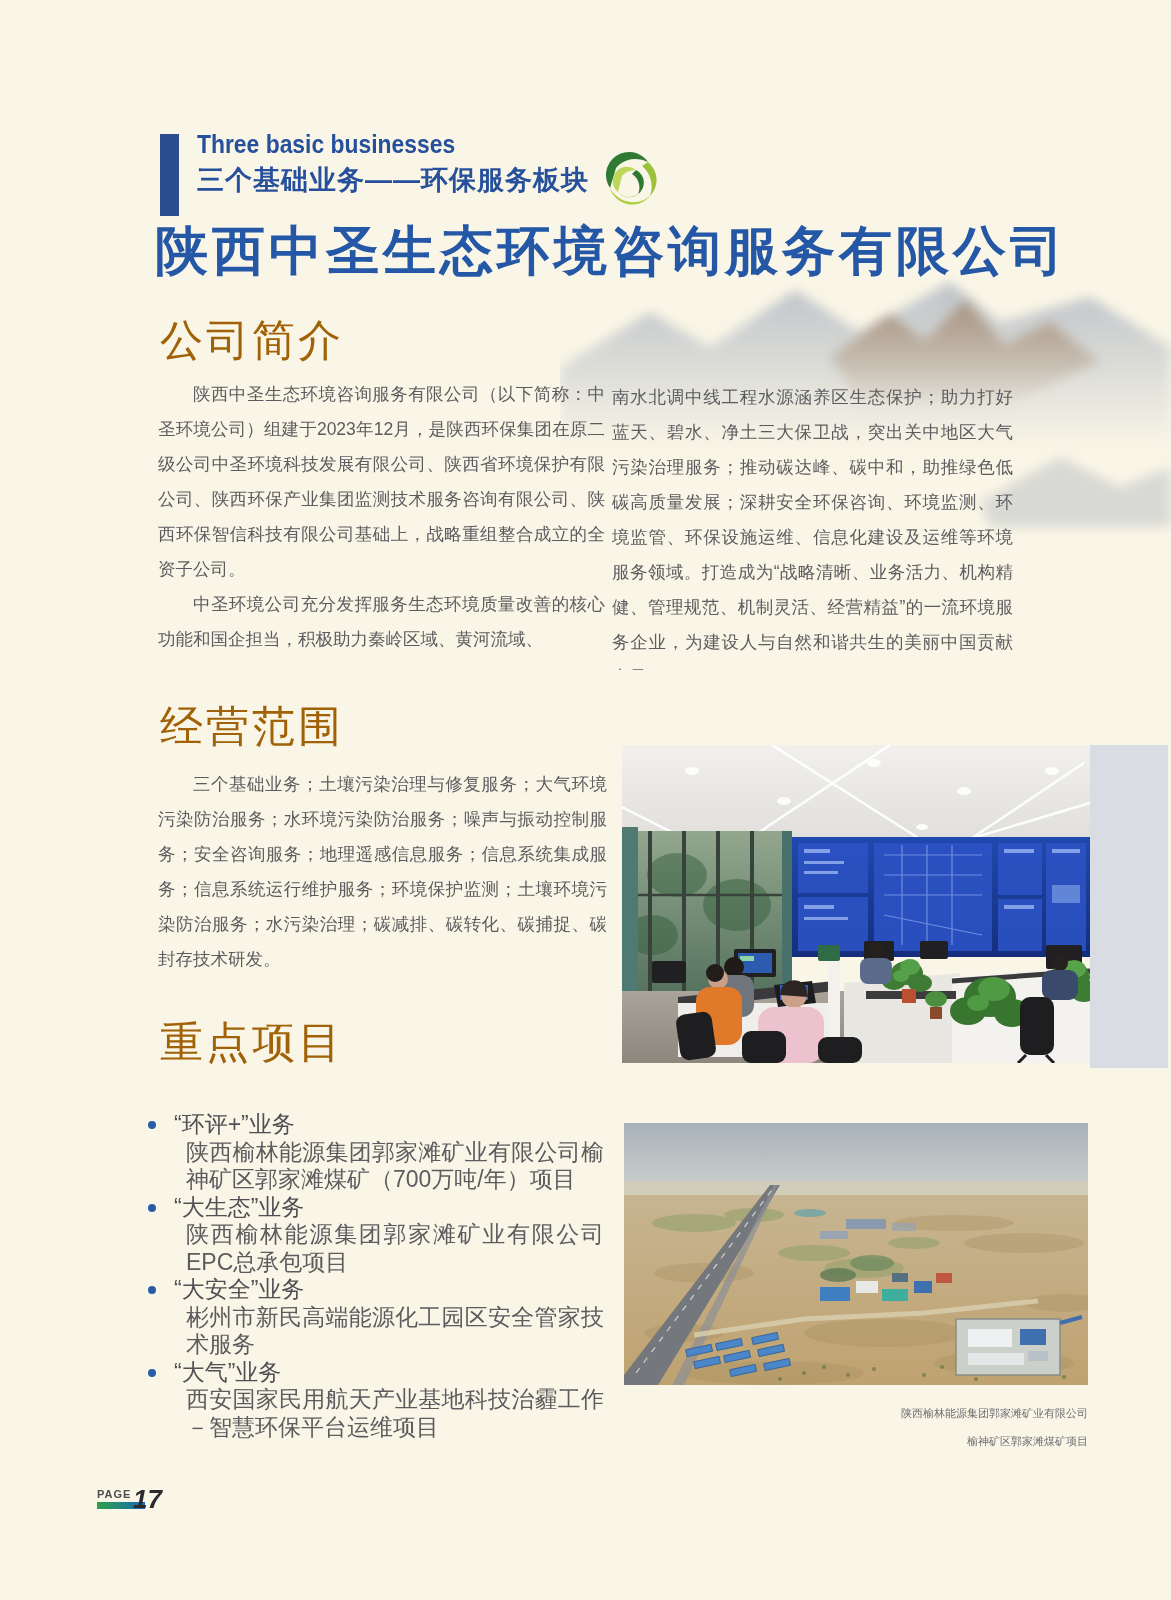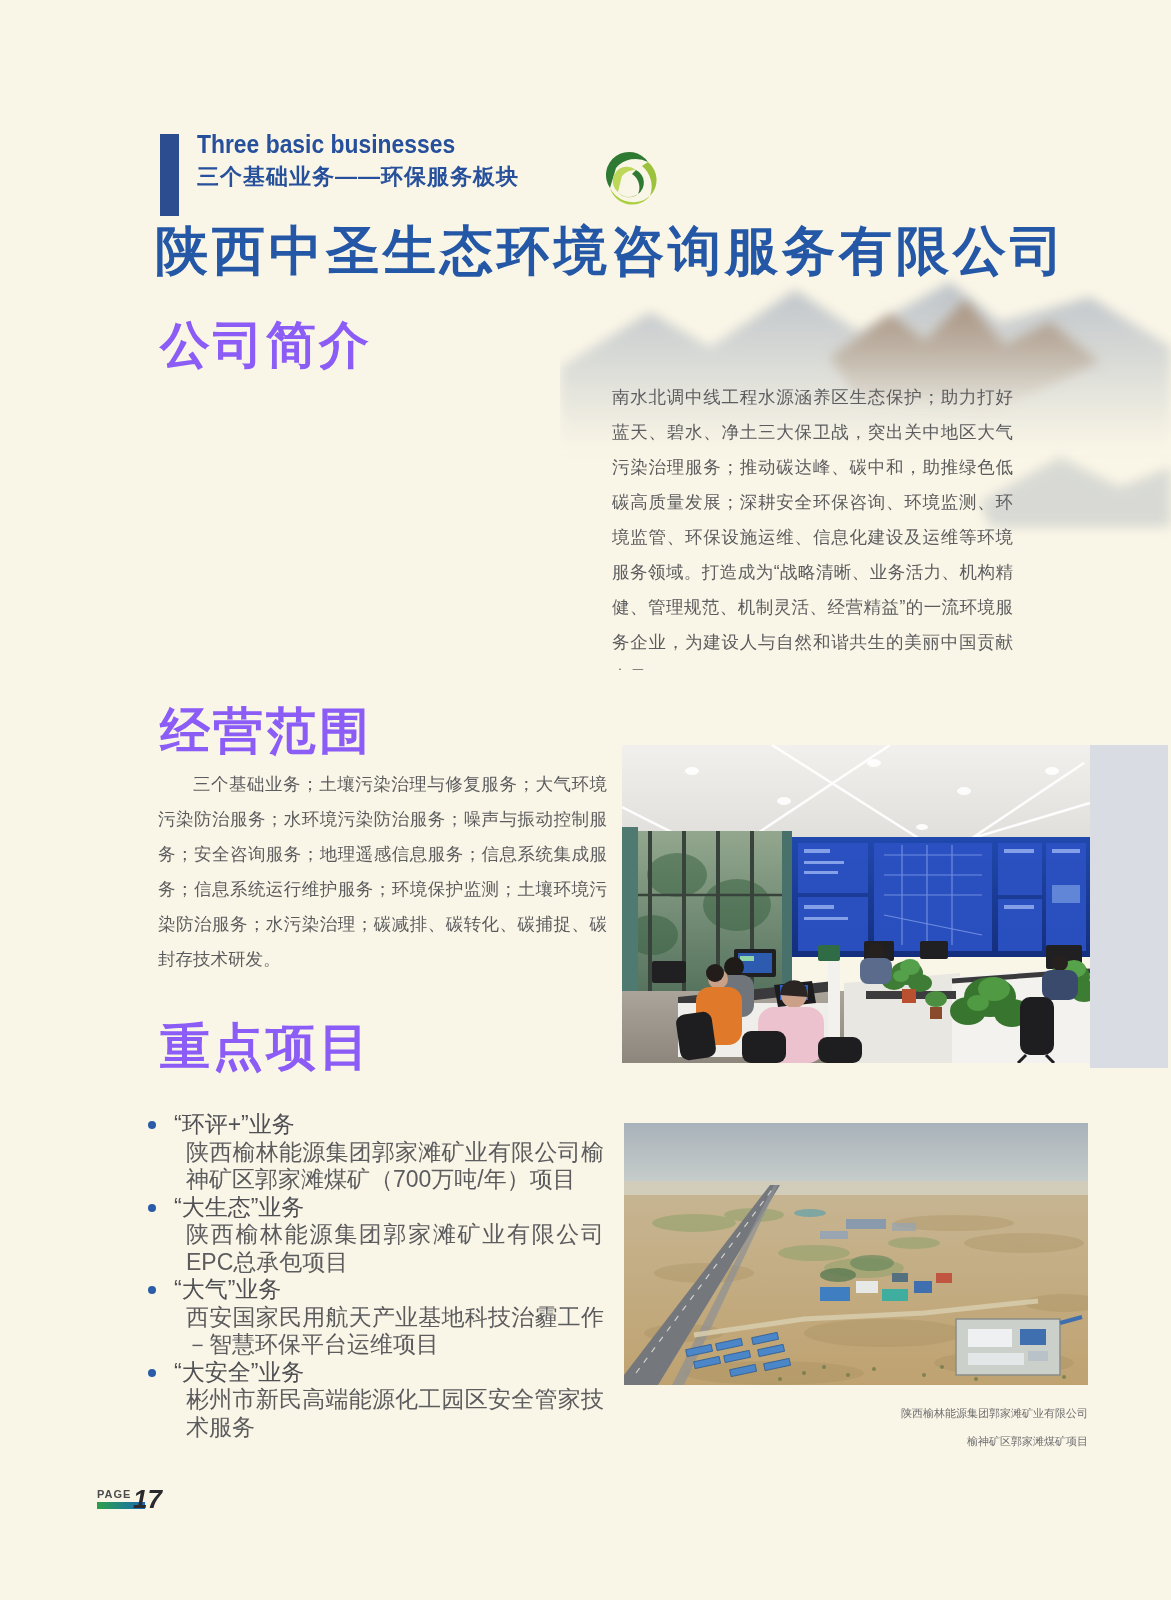--- a/index.html
+++ b/index.html
@@ -15,32 +15,32 @@
   }
   .abs{position:absolute;}
 
   
   .accent-bar{left:160px;top:134px;width:19px;height:82px;background:#2c4d90;}
   .eyebrow-en{
     left:197px;top:129px;font-size:26px;font-weight:bold;color:#26509b;
     transform:scaleX(.88);transform-origin:left top;letter-spacing:0;white-space:nowrap;
   }
   .eyebrow-zh{
-    left:197px;top:162px;font-size:22px;font-weight:900;color:#26509b;
+    left:197px;top:162px;font-size:27px;font-weight:900;color:#26509b;
     letter-spacing:1px;white-space:nowrap;
   }
   .logo{left:596px;top:148px;}
   .main-title{
     left:155px;top:216px;width:900px;
     font-size:53px;font-weight:900;color:#2457a6;letter-spacing:4px;white-space:nowrap;font-family:Liberation Serif, serif;
   }
 
   
   .sec-heading{
-    font-size:50px;font-weight:700;color:#8b5cf6;letter-spacing:3px;white-space:nowrap;
+    font-size:43px;font-weight:400;color:#a16207;letter-spacing:3px;white-space:nowrap;
   }
   .h-intro{left:160px;top:312px;}
   .h-scope{left:160px;top:698px;}
   .h-projects{left:160px;top:1014px;}
 
   
   .body-text{
     font-size:17.5px;line-height:35px;color:#5c5c5f;
     text-align:justify;text-justify:inter-character;
   }
@@ -113,20 +113,24 @@
     <path d="M14,40 A22,22 0 0 1 52,14 A26,26 0 0 0 20,20 Z" fill="#2f7a33"></path>
     <path d="M52,14 A23,23 0 0 1 54,48 A27,27 0 0 0 46,18 Z" fill="#9cc23d"></path>
     <path d="M54,48 A23,23 0 0 1 14,40 A26,26 0 0 0 48,52 Z" fill="#aacf3f"></path>
     <path d="M22,44 A14,14 0 0 1 40,22 A17,17 0 0 0 26,28 Z" fill="#bcd75a"></path>
     <path d="M40,22 A14,14 0 0 1 42,46 A16,16 0 0 0 36,26 Z" fill="#2f7a33"></path>
     <path d="M42,46 A14,14 0 0 1 22,44 A15,15 0 0 0 38,48 Z" fill="#8db52e"></path>
   </svg>
   <div class="abs main-title">陕西中圣生态环境咨询服务有限公司</div>
 
   <div class="abs sec-heading h-intro">公司简介</div>
+  <div class="abs body-text intro-left">
+    <p>陕西中圣生态环境咨询服务有限公司（以下简称：中圣环境公司）组建于2023年12月，是陕西环保集团在原二级公司中圣环境科技发展有限公司、陕西省环境保护有限公司、陕西环保产业集团监测技术服务咨询有限公司、陕西环保智信科技有限公司基础上，战略重组整合成立的全资子公司。</p>
+    <p>中圣环境公司充分发挥服务生态环境质量改善的核心功能和国企担当，积极助力秦岭区域、黄河流域、</p>
+  </div>
   <div class="abs body-text intro-right">
     <p>南水北调中线工程水源涵养区生态保护；助力打好蓝天、碧水、净土三大保卫战，突出关中地区大气污染治理服务；推动碳达峰、碳中和，助推绿色低碳高质量发展；深耕安全环保咨询、环境监测、环境监管、环保设施运维、信息化建设及运维等环境服务领域。打造成为“战略清晰、业务活力、机构精健、管理规范、机制灵活、经营精益”的一流环境服务企业，为建设人与自然和谐共生的美丽中国贡献力量。</p>
   </div>
 
   <div class="abs sec-heading h-scope">经营范围</div>
   <div class="abs body-text scope-body">
     <p>三个基础业务；土壤污染治理与修复服务；大气环境污染防治服务；水环境污染防治服务；噪声与振动控制服务；安全咨询服务；地理遥感信息服务；信息系统集成服务；信息系统运行维护服务；环境保护监测；土壤环境污染防治服务；水污染治理；碳减排、碳转化、碳捕捉、碳封存技术研发。</p>
   </div>
 
   <svg class="abs photo office-photo" width="468" height="318" viewBox="0 0 468 318">
@@ -301,27 +305,27 @@
       <div class="proj-title">“环评+”业务</div>
       <div class="proj-desc">陕西榆林能源集团郭家滩矿业有限公司榆神矿区郭家滩煤矿（700万吨/年）项目</div>
     </div>
     <div class="proj-item">
       <span class="dot"></span>
       <div class="proj-title">“大生态”业务</div>
       <div class="proj-desc">陕西榆林能源集团郭家滩矿业有限公司 EPC总承包项目</div>
     </div>
     <div class="proj-item">
       <span class="dot"></span>
-      <div class="proj-title">“大气”业务</div>
-      <div class="proj-desc">西安国家民用航天产业基地科技治霾工作－智慧环保平台运维项目</div>
+      <div class="proj-title">“大安全”业务</div>
+      <div class="proj-desc">彬州市新民高端能源化工园区安全管家技术服务</div>
     </div>
     <div class="proj-item">
       <span class="dot"></span>
-      <div class="proj-title">“大安全”业务</div>
-      <div class="proj-desc">彬州市新民高端能源化工园区安全管家技术服务</div>
+      <div class="proj-title">“大气”业务</div>
+      <div class="proj-desc">西安国家民用航天产业基地科技治霾工作－智慧环保平台运维项目</div>
     </div>
   </div>
 
   <svg class="abs photo aerial-photo" width="464" height="262" viewBox="0 0 464 262">
     <defs>
       <linearGradient id="sky" x1="0" y1="0" x2="0" y2="1">
           <stop offset="0" stop-color="#a8b2ba"></stop>
           <stop offset="1" stop-color="#ccd1cd"></stop>
         </linearGradient>
       <linearGradient id="land" x1="0" y1="0" x2="0" y2="1">

